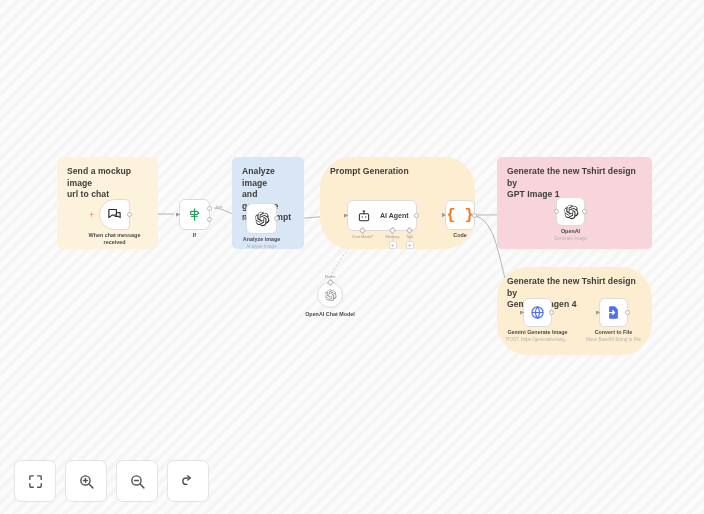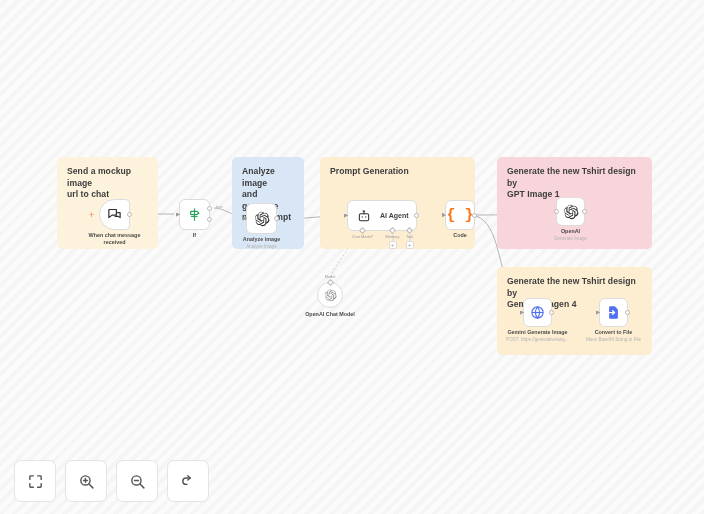--- a/index.html
+++ b/index.html
@@ -30,21 +30,21 @@
   .sticky-title {
     font-size: 8.6px;
     font-weight: bold;
     line-height: 11.5px;
     letter-spacing: .05px;
     color: #3d3d3d;
     white-space: pre-line;
   }
   .sticky-yellow { background: #fdf3dc; }
   .sticky-blue   { background: #d9e6f5; }
-  .sticky-orange { background: #fdeed2; }
+  .sticky-orange { background: #fdeed2; border-radius: 31px; }
   .sticky-pink   { background: #f8d5da; }
 
   
   .node {
     position: absolute;
     background: #ffffff;
     border: 1px solid #dcdcdc;
     border-radius: 6px;
     display: flex;
     align-items: center;

